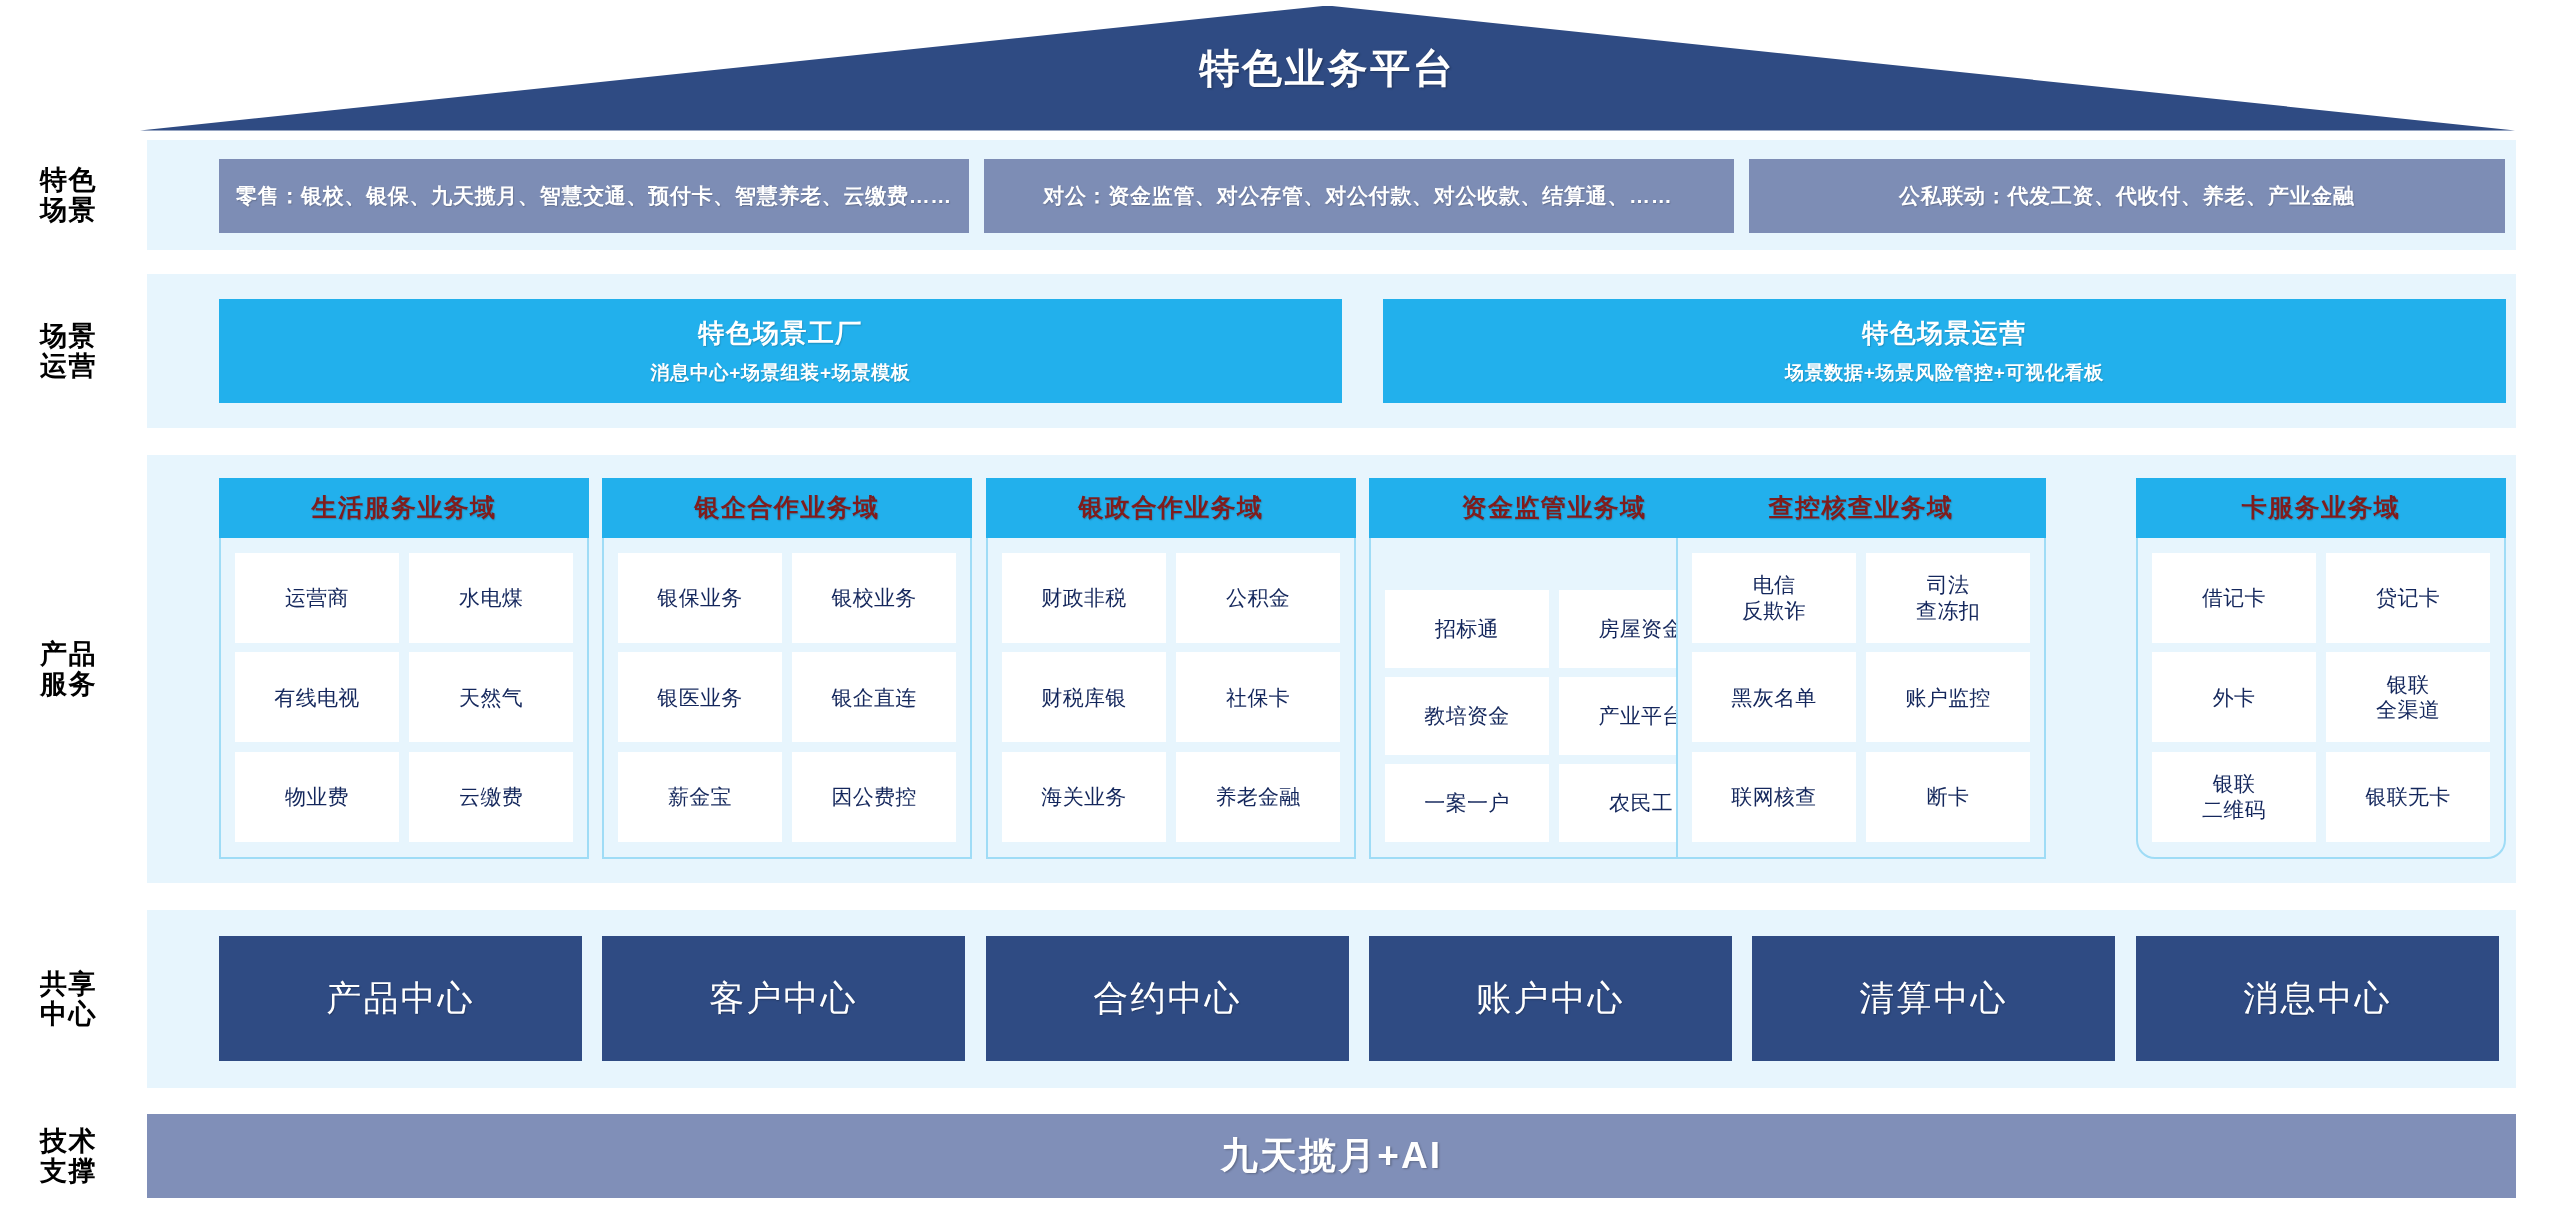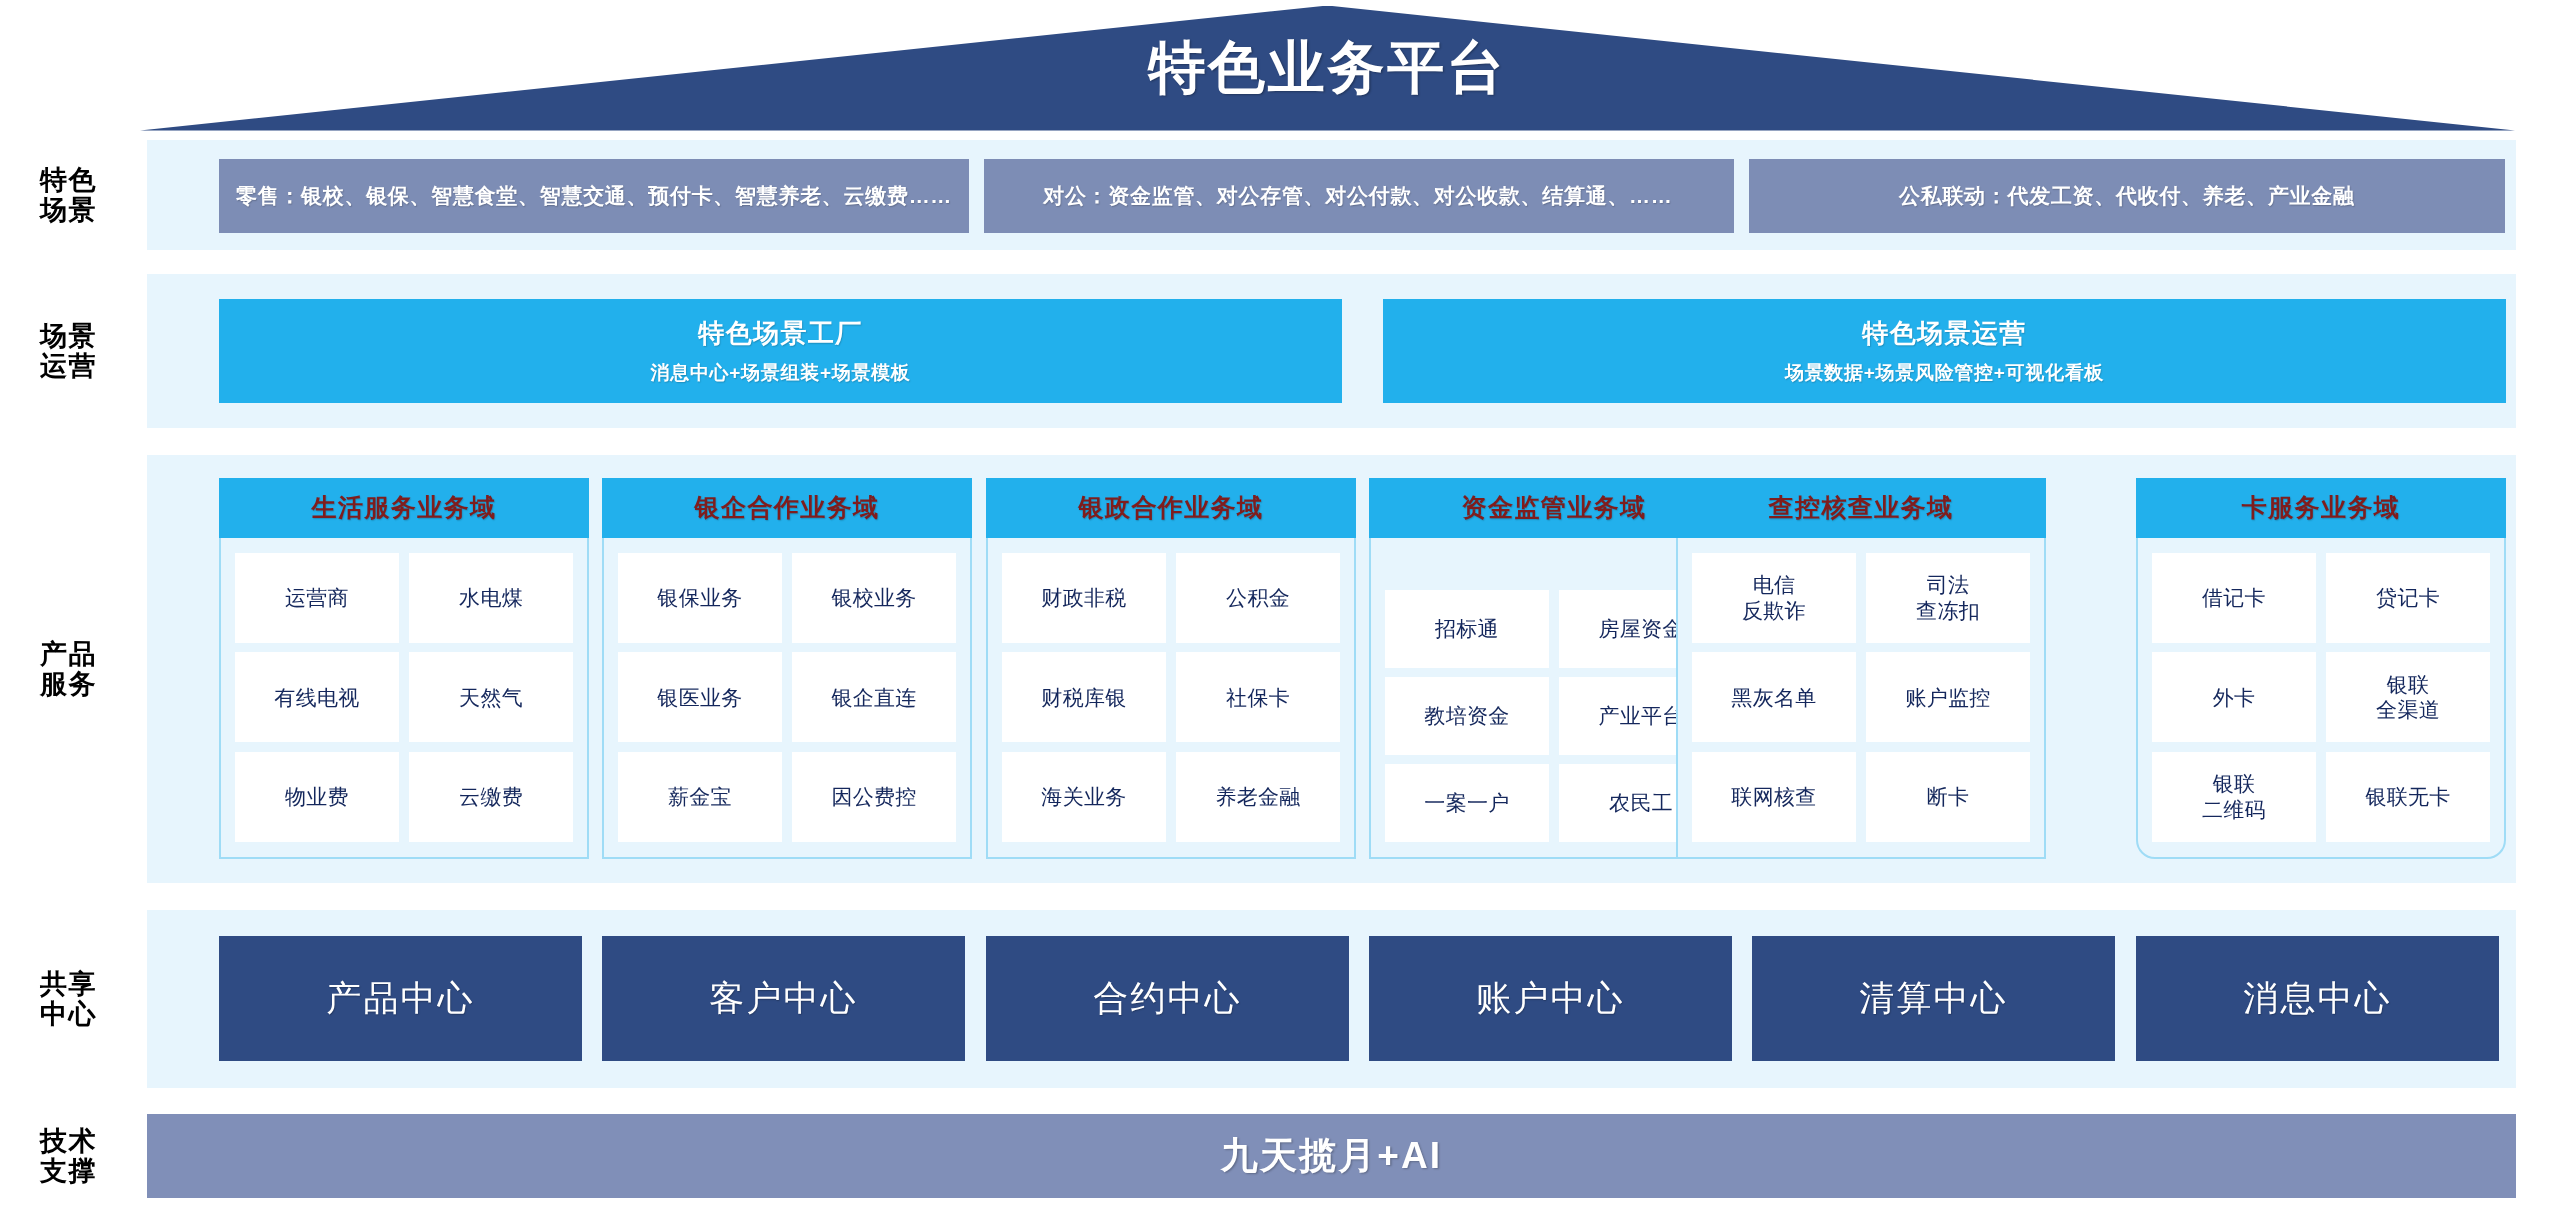--- a/index.html
+++ b/index.html
@@ -12,21 +12,21 @@
   }
 
   
   .roof-wrap{position:absolute;left:0;top:0;width:2576px;height:137px;}
   .roof-shape{position:absolute;left:140px;top:5.5px;width:2375px;height:125px;
     background:#2f4b83;
     clip-path:polygon(0% 100%, 50% 0%, 100% 100%, 100% 100%, 0% 100%);
   }
   .roof-title{position:absolute;left:140px;top:5.5px;width:2375px;height:125px;
     display:flex;align-items:center;justify-content:center;
-    color:#ffffff;font-size:57px;font-weight:bold;letter-spacing:2.7px;
+    color:#ffffff;font-size:40px;font-weight:bold;letter-spacing:2.7px;
     text-shadow:1.4px 1.4px 2.1px rgba(0,0,0,.28);
   }
   .row-label{
     position:absolute;left:0;width:137px;
     display:flex;flex-direction:column;align-items:center;justify-content:center;
     color:#000;font-size:27px;font-weight:bold;line-height:1.12;letter-spacing:1.4px;
     text-align:center;
   }
   .band{position:absolute;background:#e7f5fd;}
 
@@ -106,21 +106,21 @@
 <div class="roof-wrap">
   <div class="roof-shape"></div>
   <div class="roof-title">特色业务平台</div>
 </div>
 
 <div class="band" id="band-scene"></div>
 <div class="row-label" style="top:140px;height:110px;">
   <span>特色</span>
   <span>场景</span>
 </div>
-<div class="scene-box" id="scene-0">零售：银校、银保、智慧食堂、智慧交通、预付卡、智慧养老、云缴费……</div>
+<div class="scene-box" id="scene-0">零售：银校、银保、九天揽月、智慧交通、预付卡、智慧养老、云缴费……</div>
 <div class="scene-box" id="scene-1">对公：资金监管、对公存管、对公付款、对公收款、结算通、……</div>
 <div class="scene-box" id="scene-2">公私联动：代发工资、代收付、养老、产业金融</div>
 
 <div class="band" id="band-op"></div>
 <div class="row-label" style="top:274px;height:154px;">
   <span>场景</span>
   <span>运营</span>
 </div>
 <div class="op-box" id="op-0">
   <div class="op-title">特色场景工厂</div>

